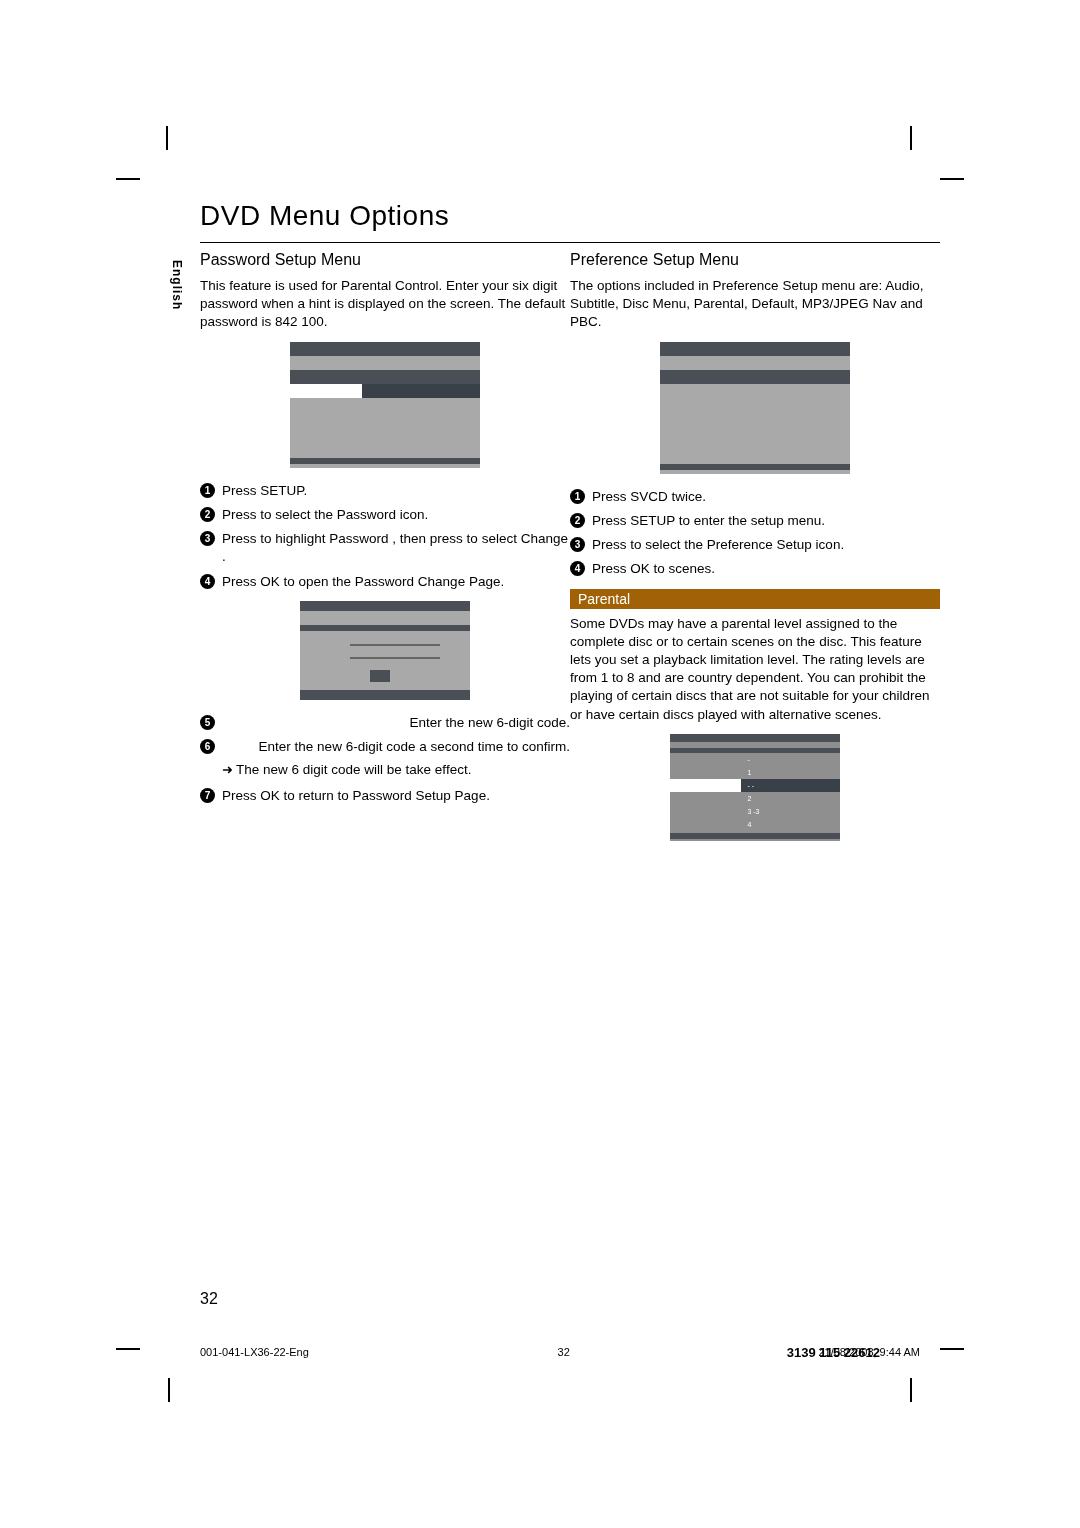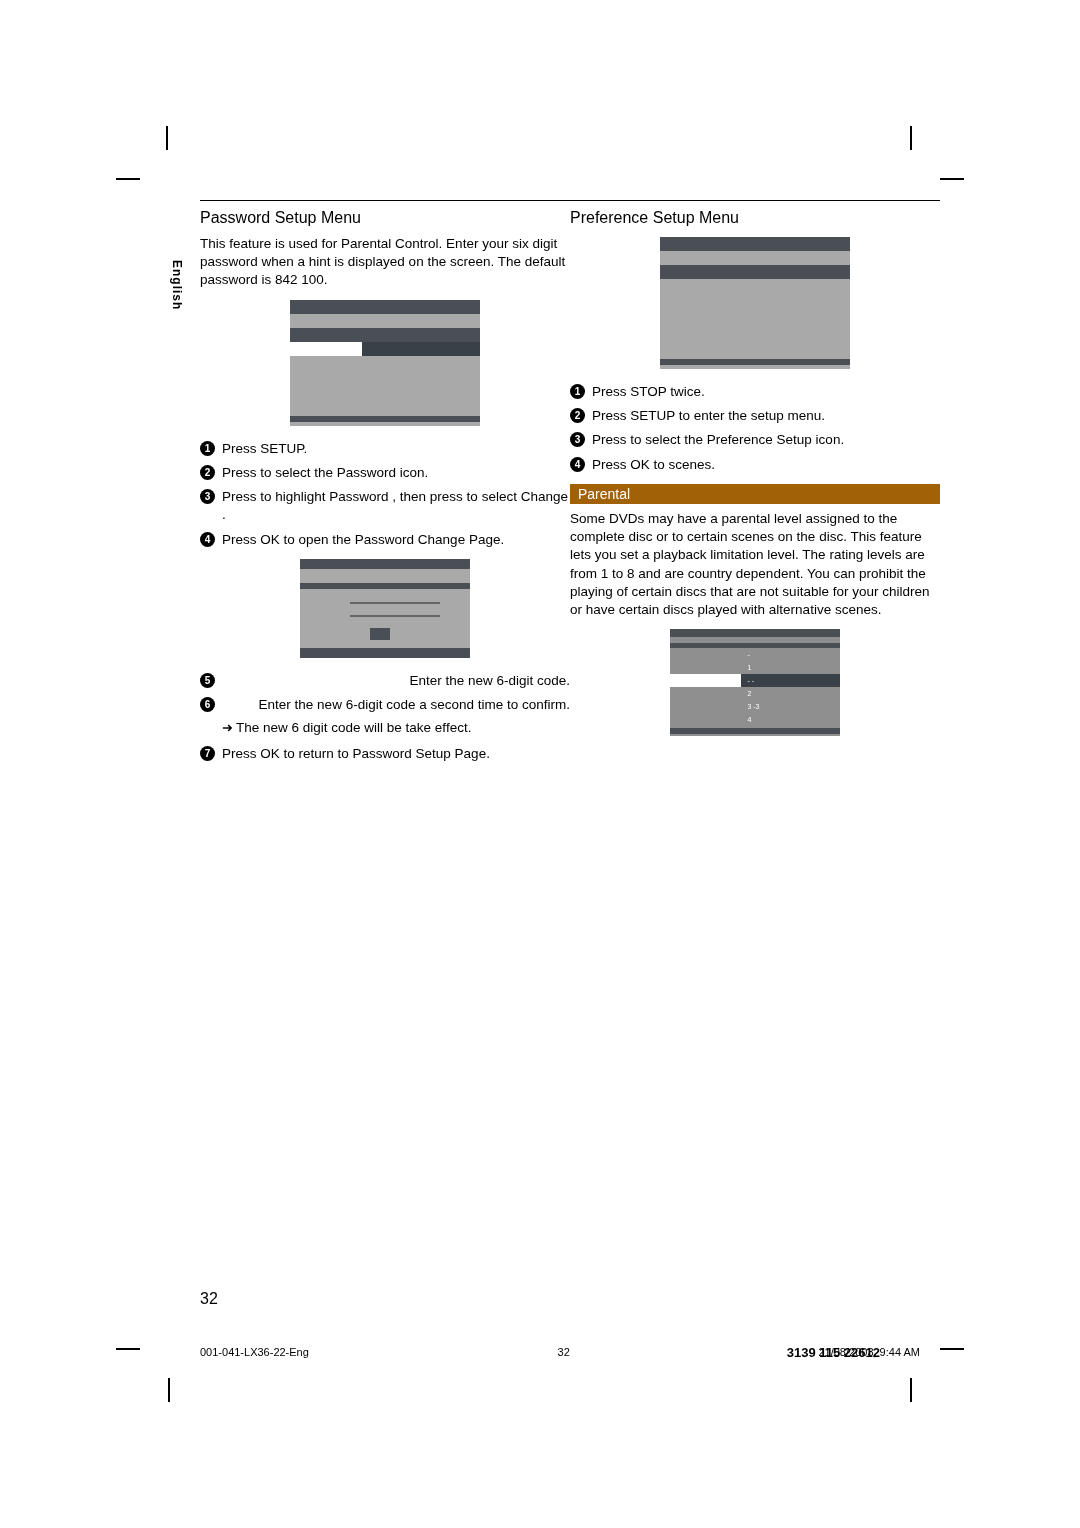--- a/index.html
+++ b/index.html
@@ -233,20 +233,21 @@
       <div class="vbar"></div>
     </div>
   <div class="crop br">
       <div class="hbar"></div>
       <div class="vbar"></div>
     </div>
 
   <div class="lang-tab">English</div>
 
   <div class="content">
+    <h1 class="title">DVD Menu Options</h1>
 
     <div class="cols">
 
       <div class="col">
         <div class="section-rule"></div>
         <div class="section-title">Password Setup Menu</div>
         <p>This feature is used for Parental Control. Enter your six digit password when a hint is displayed on the screen. The default password is 842 100.</p>
 
         <div class="osd">
           <div class="osd-row osd-dark"></div>
@@ -286,31 +287,32 @@
         </ol>
         <div class="arrow-note">The new 6 digit code will be take effect.</div>
         <ol class="steps" style="counter-reset: step 6;">
           <li>Press OK  to return to Password Setup Page.</li>
         </ol>
       </div>
 
       <div class="col">
         <div class="section-rule"></div>
         <div class="section-title">Preference Setup Menu</div>
+        <p>The options included in Preference Setup menu are: Audio, Subtitle, Disc Menu, Parental, Default, MP3/JPEG Nav and PBC.</p>
 
         <div class="osd">
           <div class="osd-row osd-dark"></div>
           <div class="osd-row"></div>
           <div class="osd-row osd-dark"></div>
           <div class="osd-row" style="height:80px;"></div>
           <div class="osd-row osd-dark" style="height:6px;"></div>
         </div>
 
         <ol class="steps">
-          <li>Press STOP  twice.</li>
+          <li>Press SVCD  twice.</li>
           <li>Press SETUP  to enter the setup menu.</li>
           <li>Press      to select the Preference Setup icon.</li>
           <li>Press OK  to scenes.</li>
         </ol>
 
         <div class="sub-bar">Parental</div>
         <p>Some DVDs may have a parental level assigned to the complete disc or to certain scenes on the disc.  This feature lets you set a playback limitation level. The rating levels are from 1 to 8 and are country dependent.  You can prohibit the playing of certain discs that are not suitable for your children or have certain discs played with alternative scenes.</p>
 
         <div class="osd3">
           <div class="bar"></div>

